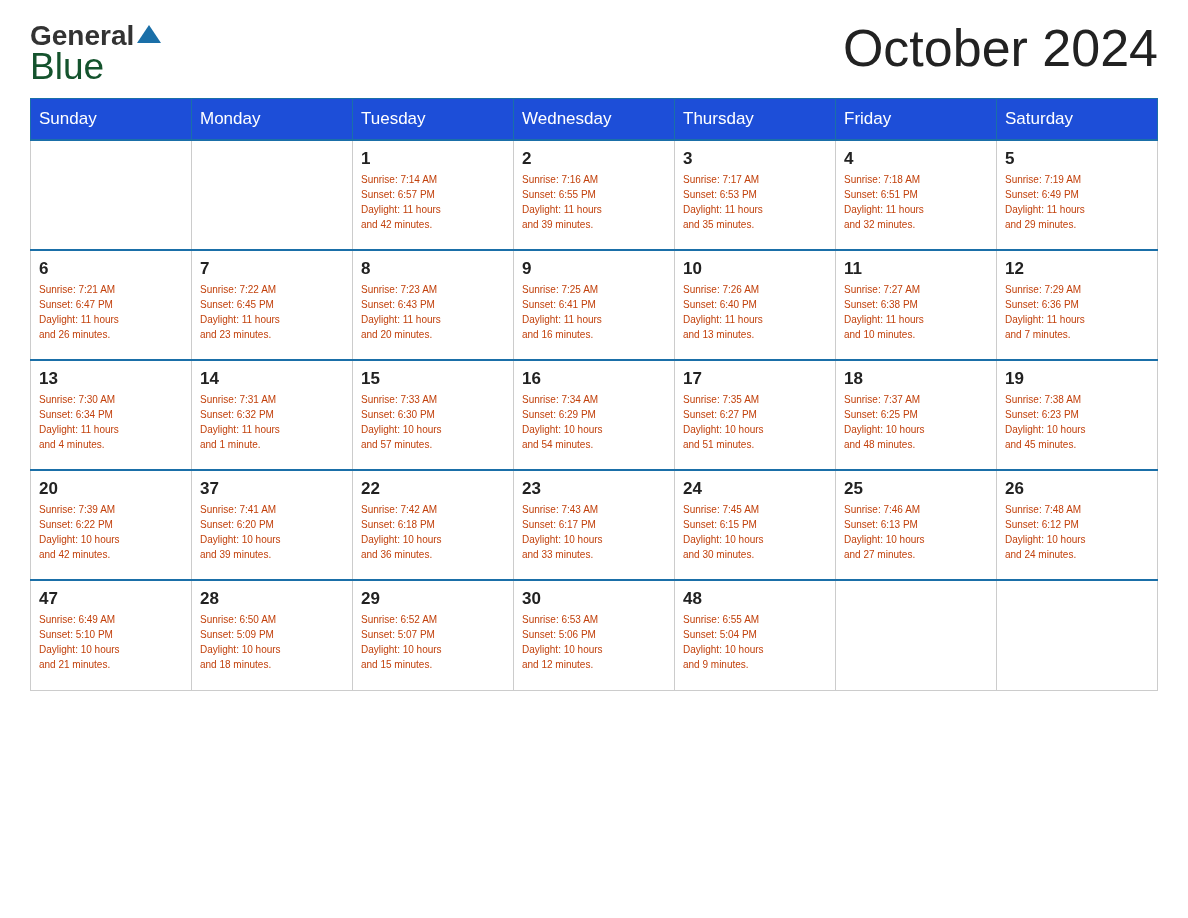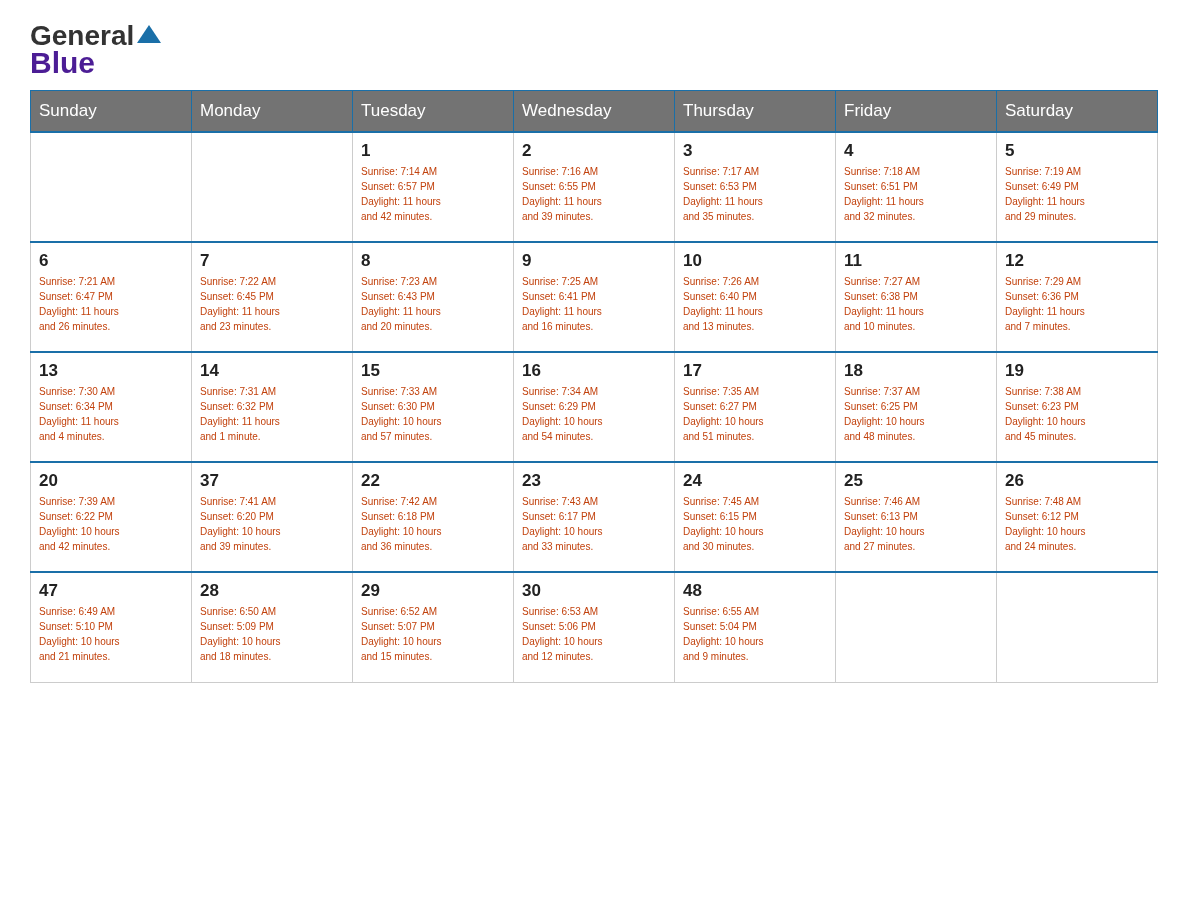--- a/index.html
+++ b/index.html
@@ -32,23 +32,23 @@
       display: inline-block;
       width: 0;
       height: 0;
       border-left: 12px solid transparent;
       border-right: 12px solid transparent;
       border-bottom: 18px solid #1a6fa8;
       margin-left: 3px;
       margin-bottom: 4px;
     }
     .logo-blue {
-      font-size: 30px;
-      font-weight: bold;
-      color: #4c1d95;
+      font-size: 37px;
+      font-weight: normal;
+      color: #14532d;
       margin-top: -6px;
     }
     .title-block {
       text-align: right;
     }
     .month-title {
       font-size: 52px;
       font-weight: normal;
       color: #222;
       line-height: 1.1;
@@ -58,21 +58,21 @@
       color: #555;
       margin-top: 4px;
     }
     .calendar-table {
       width: 100%;
       border-collapse: collapse;
       margin-top: 10px;
       table-layout: fixed;
     }
     .calendar-table thead tr th {
-      background-color: #737373;
+      background-color: #1d4ed8;
       color: #fff;
       padding: 10px 8px;
       font-size: 17px;
       font-weight: normal;
       text-align: left;
       border: 1px solid #1a6fa8;
     }
     .calendar-table tbody tr td {
       vertical-align: top;
       padding: 8px 8px;
@@ -100,20 +100,21 @@
 
 <div class="header-top">
   <div class="logo">
     <div class="logo-general">
       <span>General</span>
       <span class="blue-triangle"></span>
     </div>
     <div class="logo-blue">Blue</div>
   </div>
   <div class="title-block">
+    <div class="month-title">October 2024</div>
   </div>
 </div>
 
 <table class="calendar-table">
   <thead>
     <tr>
     <th>Sunday</th>
         <th>Monday</th>
         <th>Tuesday</th>
         <th>Wednesday</th>

